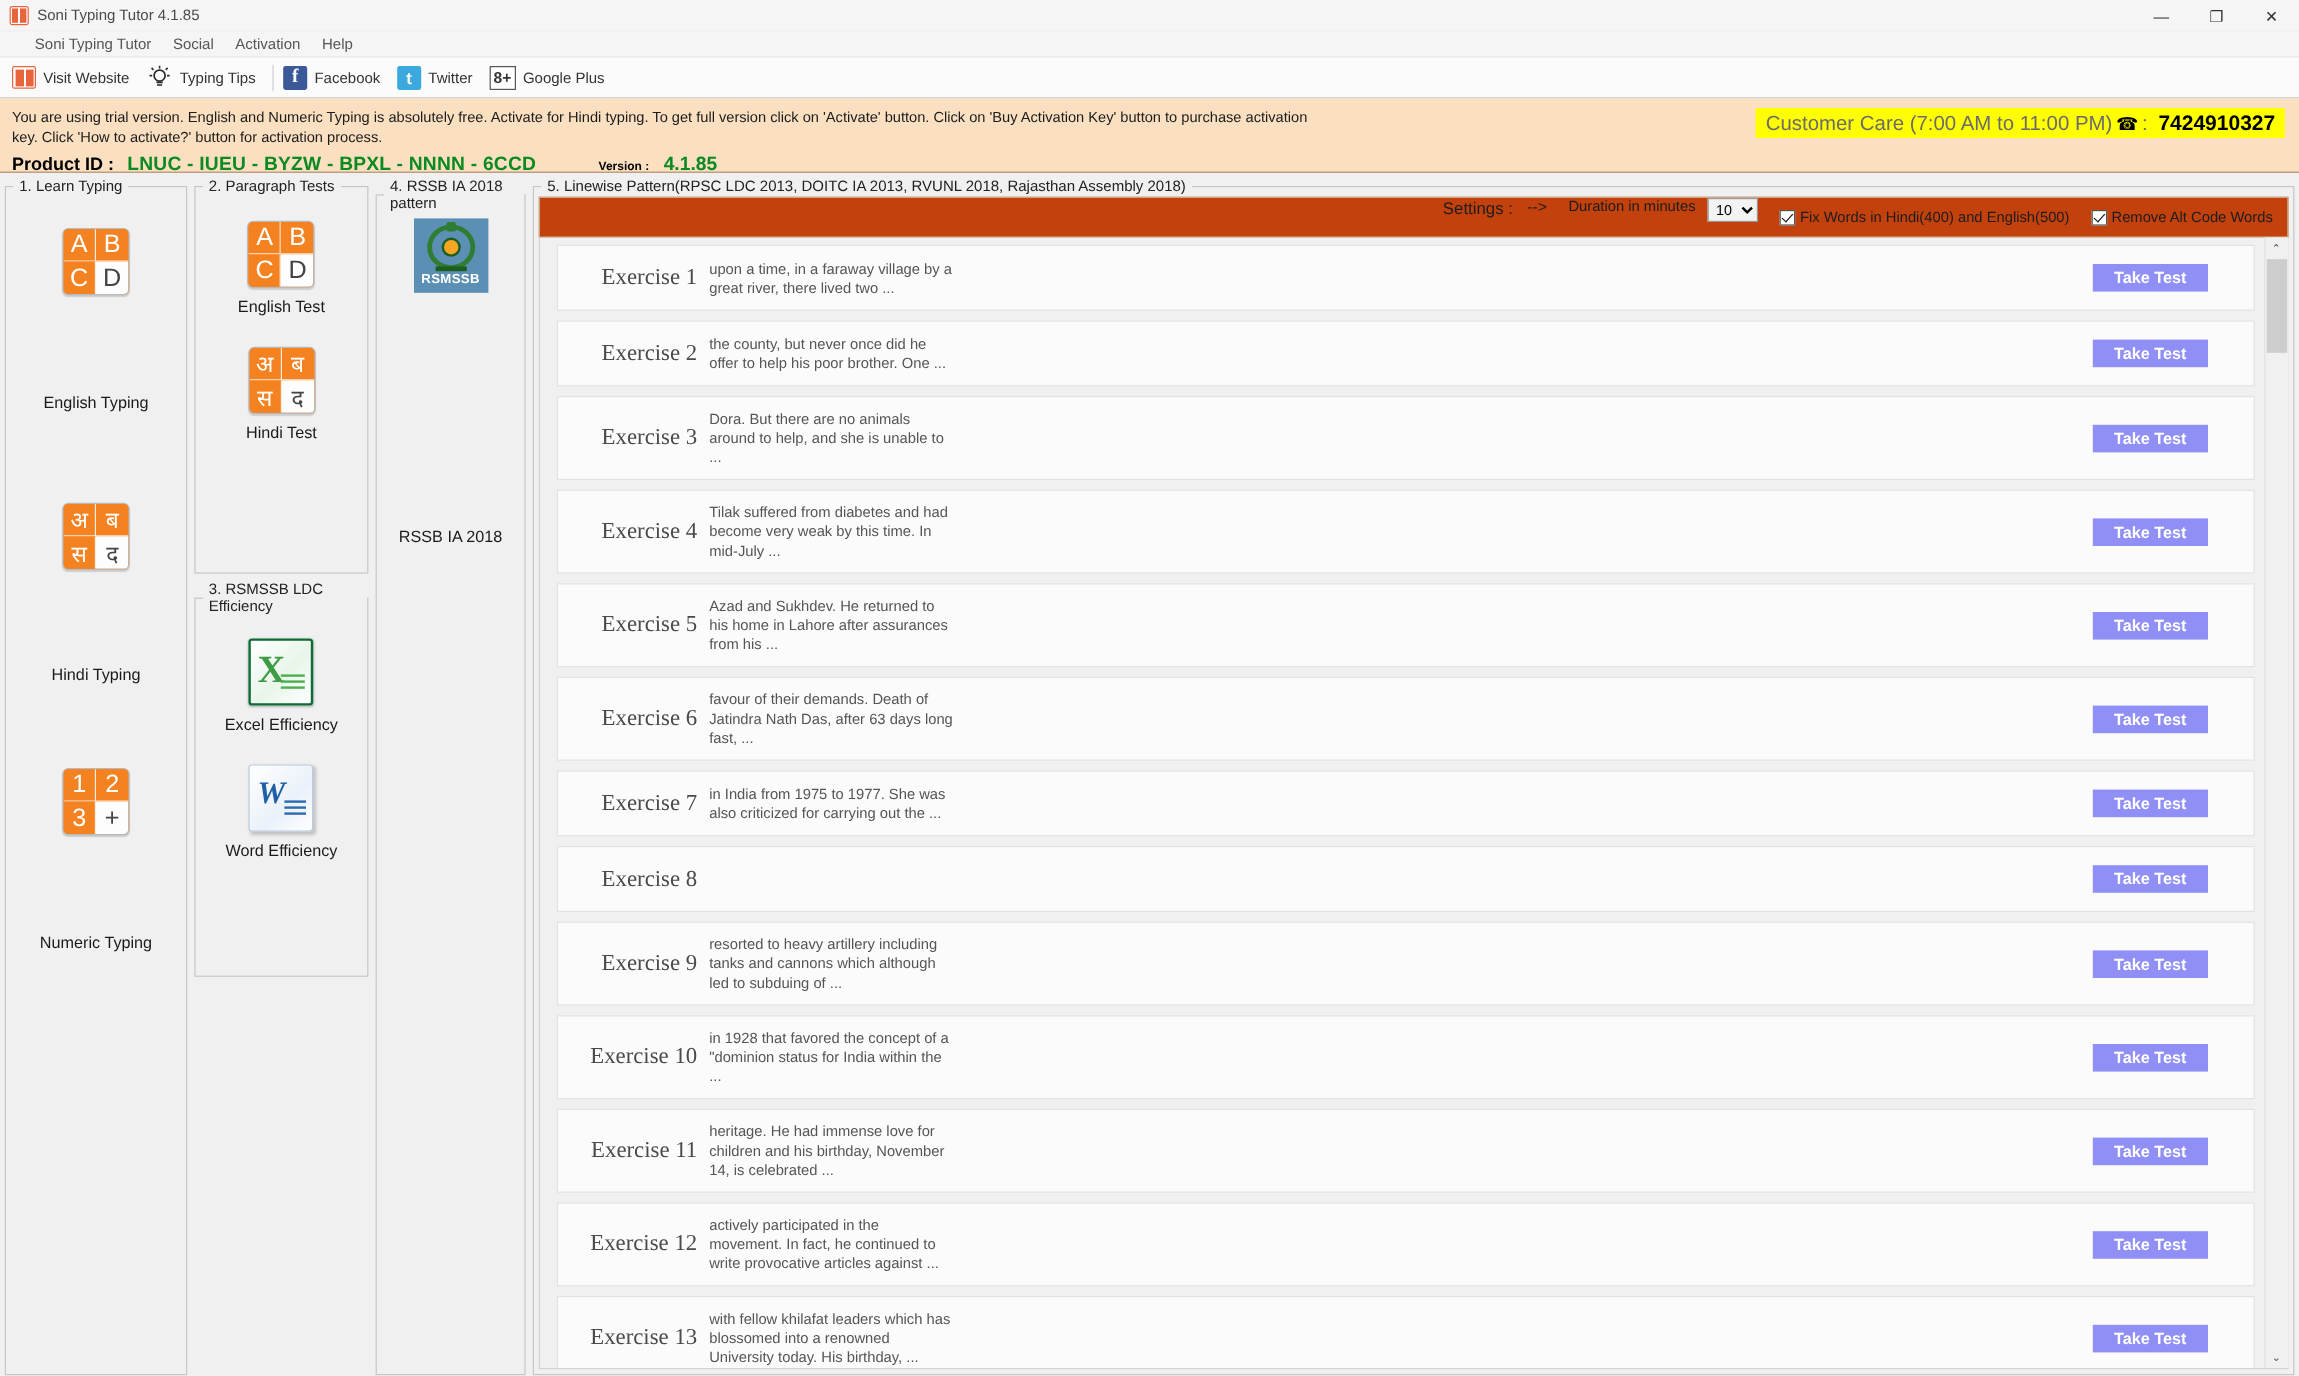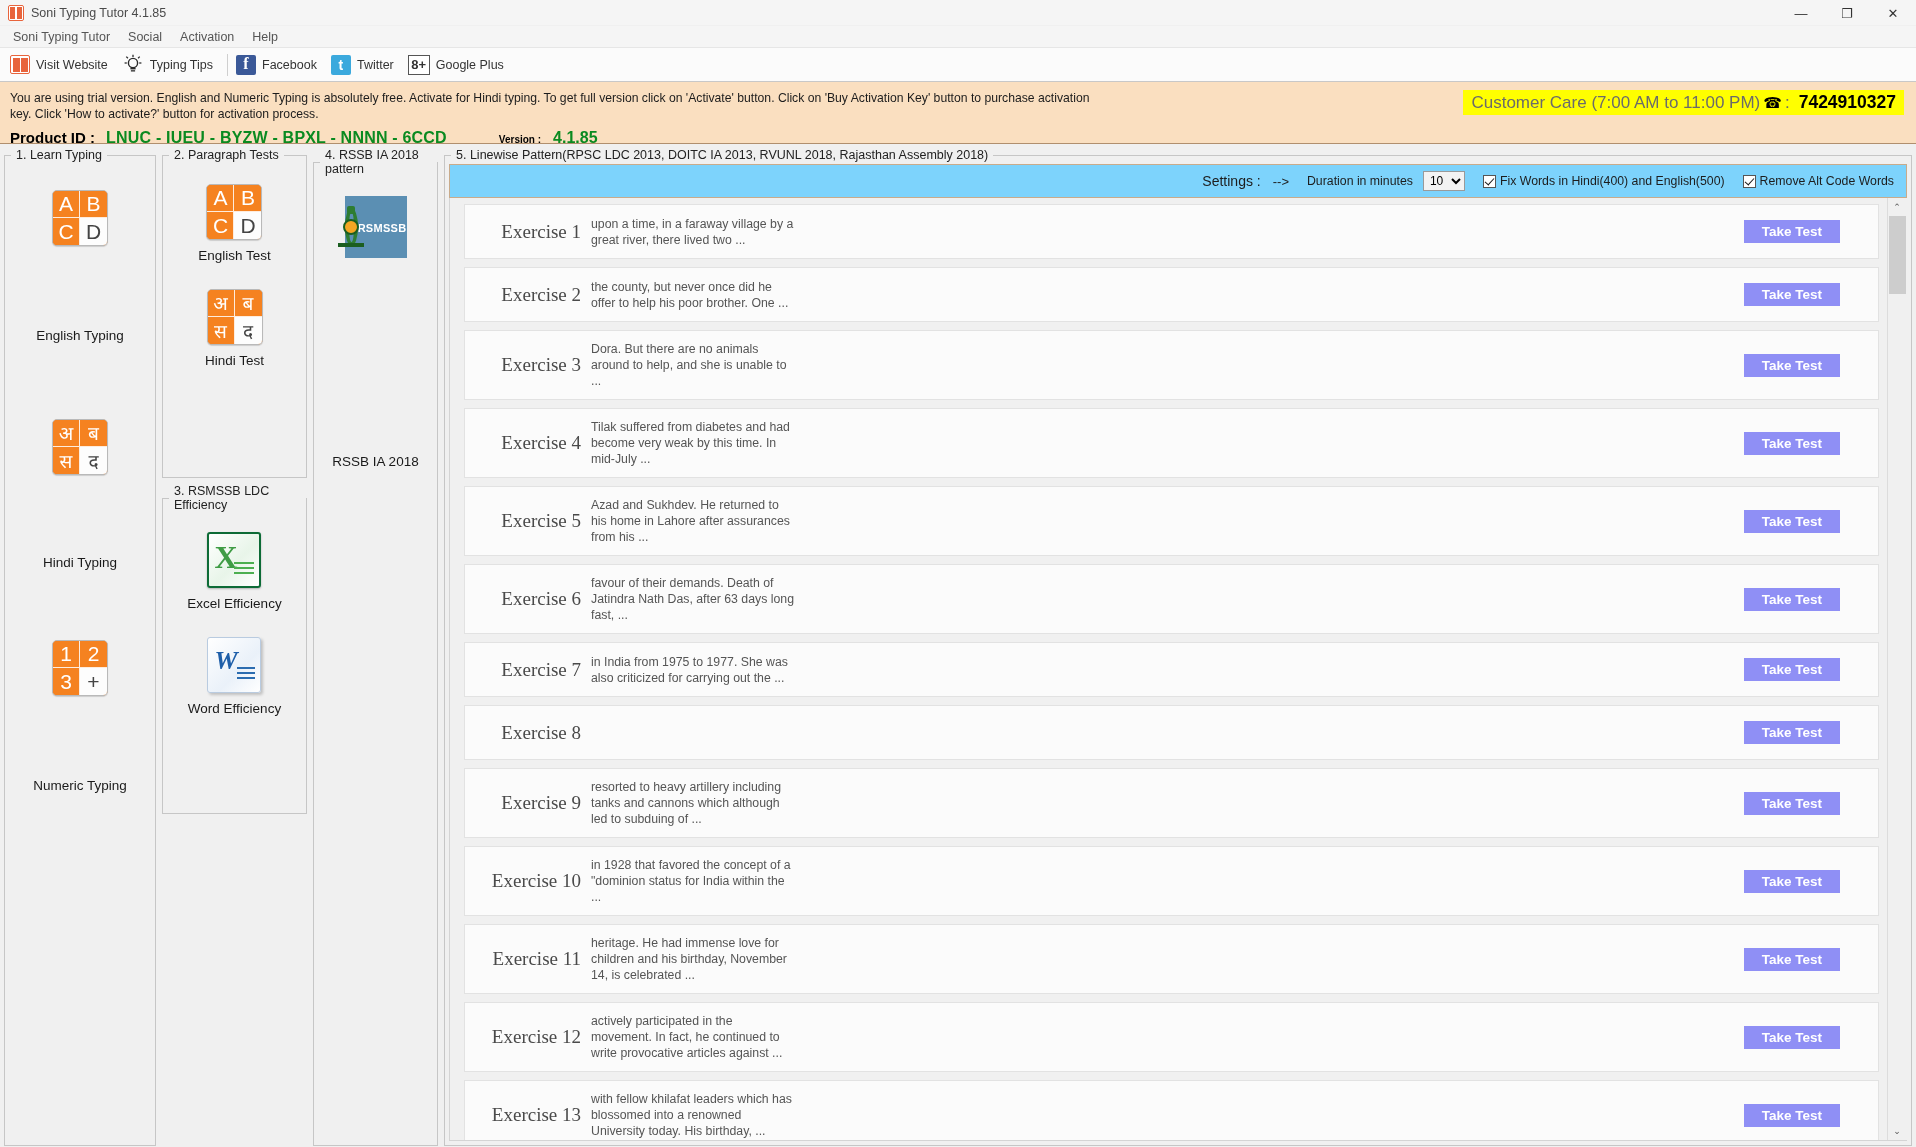--- a/index.html
+++ b/index.html
@@ -32,21 +32,21 @@
   .title-text { font-size: 12.5px; color: #4a4a4a; }
   .win-controls { position: absolute; right: 0; top: 0; height: 26px; display: flex; }
   .win-btn {
     width: 46px; height: 26px; display: flex; align-items: center; justify-content: center;
     font-size: 13px; color: #333;
   }
 
   
   .menubar {
     height: 22px; display: flex; align-items: center;
-    background: #f5f5f5; padding-left: 4px; gap: 0px;
+    background: #f5f5f5; padding-left: 20px; gap: 0px;
     border-bottom: 1px solid #e6e6e6;
   }
   .menu-item {
     font-size: 12.5px; color: #555; padding: 2px 9px; cursor: default;
   }
 
   
   .toolbar {
     height: 34px; display: flex; align-items: center;
     background: #fbfbfb; border-bottom: 1px solid #c8c8c8;
@@ -168,22 +168,22 @@
   .ic-word .w {
     position: absolute; left: 6px; top: 10px; font-size: 26px; font-weight: bold; color: #1f5fa9;
     font-family: "Liberation Serif", serif; font-style: italic; line-height: 1;
   }
   .ic-word .lines { position: absolute; right: 5px; bottom: 10px; width: 18px; }
   .ic-word .lines i { display: block; height: 2px; background: #2b6cb0; margin-bottom: 3px; }
 
   
   .col3 { width: 125px; flex: none; }
   .rsmssb-logo {
-    width: 62px; height: 62px; background: #5b8fb3; display: flex; flex-direction: row;
-    align-items: center; justify-content: center; cursor: pointer; margin-top: 14px;
+    width: 62px; height: 62px; background: #5b8fb3; display: flex; flex-direction: column;
+    align-items: center; justify-content: center; cursor: pointer; 
   }
   .rsmssb-logo .emblem {
     width: 40px; height: 38px; position: relative;
   }
   .rsmssb-logo .emblem .ring {
     position: absolute; inset: 0; border: 4px solid #2e7d32; border-radius: 50%;
   }
   .rsmssb-logo .emblem .core {
     position: absolute; left: 50%; top: 50%; transform: translate(-50%,-50%);
     width: 16px; height: 16px; background: #f5a623; border-radius: 50%;
@@ -197,22 +197,22 @@
     position: absolute; left: 50%; bottom: -1px; transform: translateX(-50%);
     width: 26px; height: 4px; background: #1b5e20;
   }
   .rsmssb-logo .lbl { font-size: 11px; font-weight: bold; color: #fff; margin-top: 2px; letter-spacing: .3px; }
 
   
   .col4 { flex: 1 1 auto; min-width: 0; }
   .col4 .grp-inner { padding: 2px 4px 4px 4px; align-items: stretch; }
 
   .settings-bar {
-    background: #7dd3fc; border: 1px solid #c9ab8b; height: 34px;
-    display: flex; align-items: center; justify-content: flex-end; padding-right: 12px; gap: 10px;
+    background: #c2410c; border: 1px solid #c9ab8b; height: 34px;
+    display: flex; justify-content: flex-end; padding-right: 12px; gap: 10px;
     flex: none;
   }
   .set-title { font-size: 14px; color: #1d1d1d; }
   .set-arrow { font-size: 13px; color: #1d1d1d; margin-left: 2px; }
   .set-lbl { font-size: 12.3px; color: #1d1d1d; margin-left: 8px; }
   .dur-select {
     font-family: "Liberation Sans", sans-serif; font-size: 12px;
     border: 1px solid #9a9a9a; background: #f3f3f3; padding: 1px 2px; height: 20px; width: 42px;
   }
   .chk-wrap { display: flex; align-items: center; gap: 4px; margin-left: 8px; cursor: pointer; }

